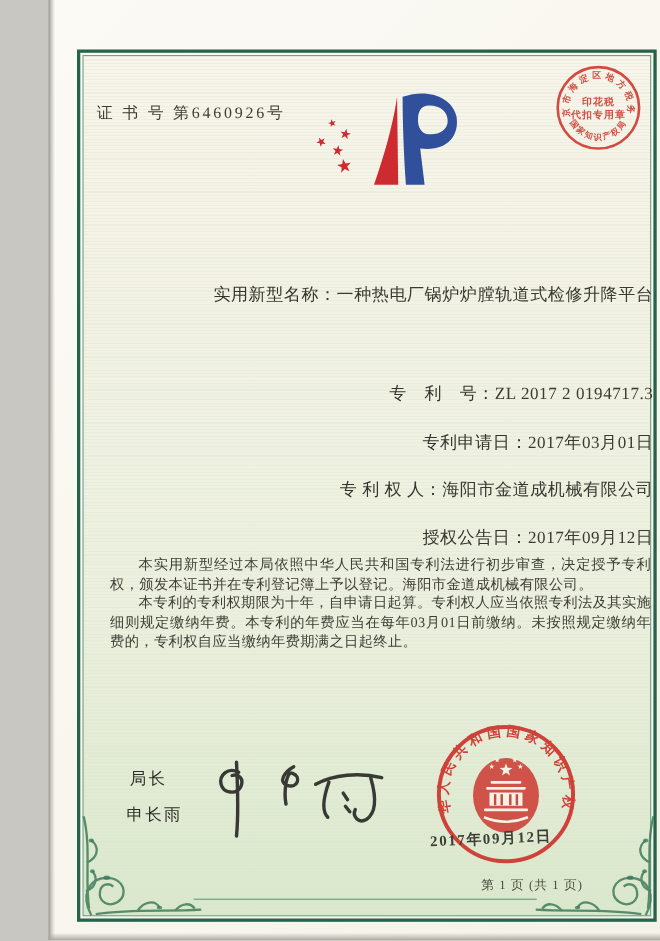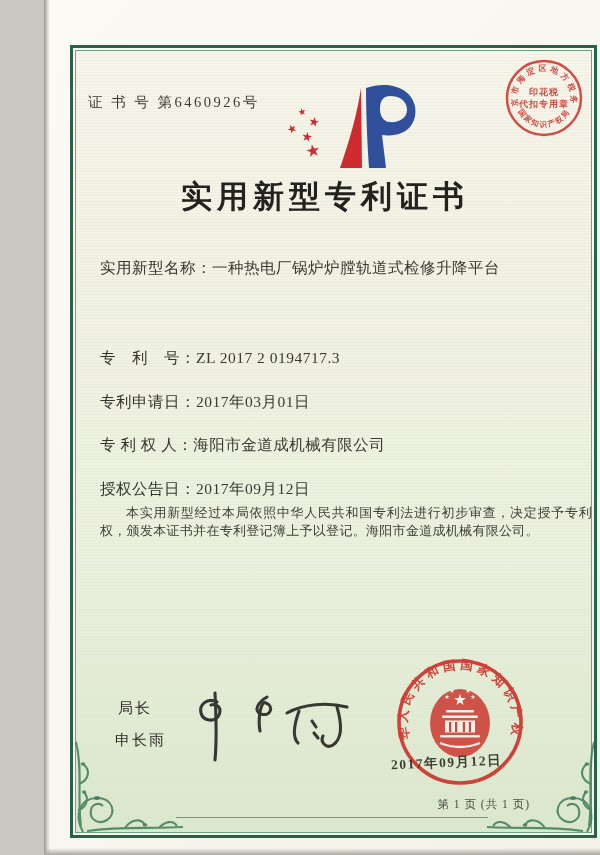--- a/index.html
+++ b/index.html
@@ -38,21 +38,21 @@
     font-size:14.5px;letter-spacing:2.5px;color:#3c3c35;
   }
   .title{
     position:absolute;left:46px;top:176px;width:470px;
     text-align:center;font-size:31px;font-weight:700;
     letter-spacing:5px;color:#22221e;
   }
   .fields{position:absolute;left:0;top:0;width:600px;height:500px;}
   .field-row{
     position:absolute;left:56px;right:50px;
-    font-size:15.5px;color:#33332c;letter-spacing:0.5px;white-space:nowrap;
+    font-size:15.5px;color:#33332c;letter-spacing:0.5px;white-space:nowrap;text-align:right;
   }
   .field-label{color:#34342d;}
   .field-value{color:#3a3a32;}
   .row-0{top:258px}.row-1{top:303px}.row-2{top:348px}
   .row-3{top:392px}.row-4{top:435px}.row-5{top:479px}
 
   .body-text{
     position:absolute;left:56px;top:504px;width:492px;
     font-size:13px;line-height:17.6px;color:#3e3e35;
     text-align:justify;letter-spacing:0.3px;
@@ -113,21 +113,20 @@
   <svg class="stamp-svg" width="90" height="92" viewBox="0 0 90 92">
     <circle cx="45" cy="46" r="37" fill="none" stroke="#cf3a31" stroke-width="2.4"></circle>
     <path id="taxTop" d="M19.6,55.2 A27,27 0 1 1 70.4,55.2" fill="none"></path>
     <path id="taxBottom" d="M17.8,55.9 A29,29 0 0 0 72.2,55.9" fill="none"></path>
     <text class="stamp-arc-text"><textPath href="#taxTop" startOffset="50%" text-anchor="middle">北京市海淀区地方税务局</textPath></text>
     <text class="stamp-center" x="45" y="43" text-anchor="middle">印花税</text>
     <text class="stamp-center" x="45" y="55" text-anchor="middle">代扣专用章</text>
     <text class="stamp-arc-bottom"><textPath href="#taxBottom" startOffset="50%" text-anchor="middle">国家知识产权局</textPath></text>
   </svg>
 
-  <div class="title">实用新型专利证书</div>
 
   <div class="fields">
     <div class="field-row row-0">
       <span class="field-label">实用新型名称：</span><span class="field-value">一种热电厂锅炉炉膛轨道式检修升降平台</span>
     </div>
     <div class="field-row row-2">
       <span class="field-label">专　利　号：</span><span class="field-value">ZL 2017 2 0194717.3</span>
     </div>
     <div class="field-row row-3">
       <span class="field-label">专利申请日：</span><span class="field-value">2017年03月01日</span>
@@ -135,20 +134,21 @@
     <div class="field-row row-4">
       <span class="field-label">专 利 权 人：</span><span class="field-value">海阳市金道成机械有限公司</span>
     </div>
     <div class="field-row row-5">
       <span class="field-label">授权公告日：</span><span class="field-value">2017年09月12日</span>
     </div>
   </div>
 
   <div class="body-text">
     <p>本实用新型经过本局依照中华人民共和国专利法进行初步审查，决定授予专利权，颁发本证书并在专利登记簿上予以登记。海阳市金道成机械有限公司。</p>
+    <p>本专利的专利权期限为十年，自申请日起算。专利权人应当依照专利法及其实施细则规定缴纳年费。本专利的年费应当在每年03月01日前缴纳。未按照规定缴纳年费的，专利权自应当缴纳年费期满之日起终止。</p>
   </div>
 
   <div class="sig-title">局长</div>
   <div class="sig-name">申长雨</div>
 
   <svg class="sig-svg" width="180" height="82" viewBox="0 0 180 82">
     <g fill="none" stroke="#20201e" stroke-width="3.1" stroke-linecap="round" opacity="0.88">
       <path d="M38,16 C28,11 20,19 22,27 C24,35 36,37 40,29 C43,22 38,17 32,19"></path>
       <path d="M36,7 C37,27 38,53 36,74"></path>
       <path d="M88,11 C79,16 74,25 82,28 C92,31 95,20 87,17 C81,14 79,35 81,45"></path>

